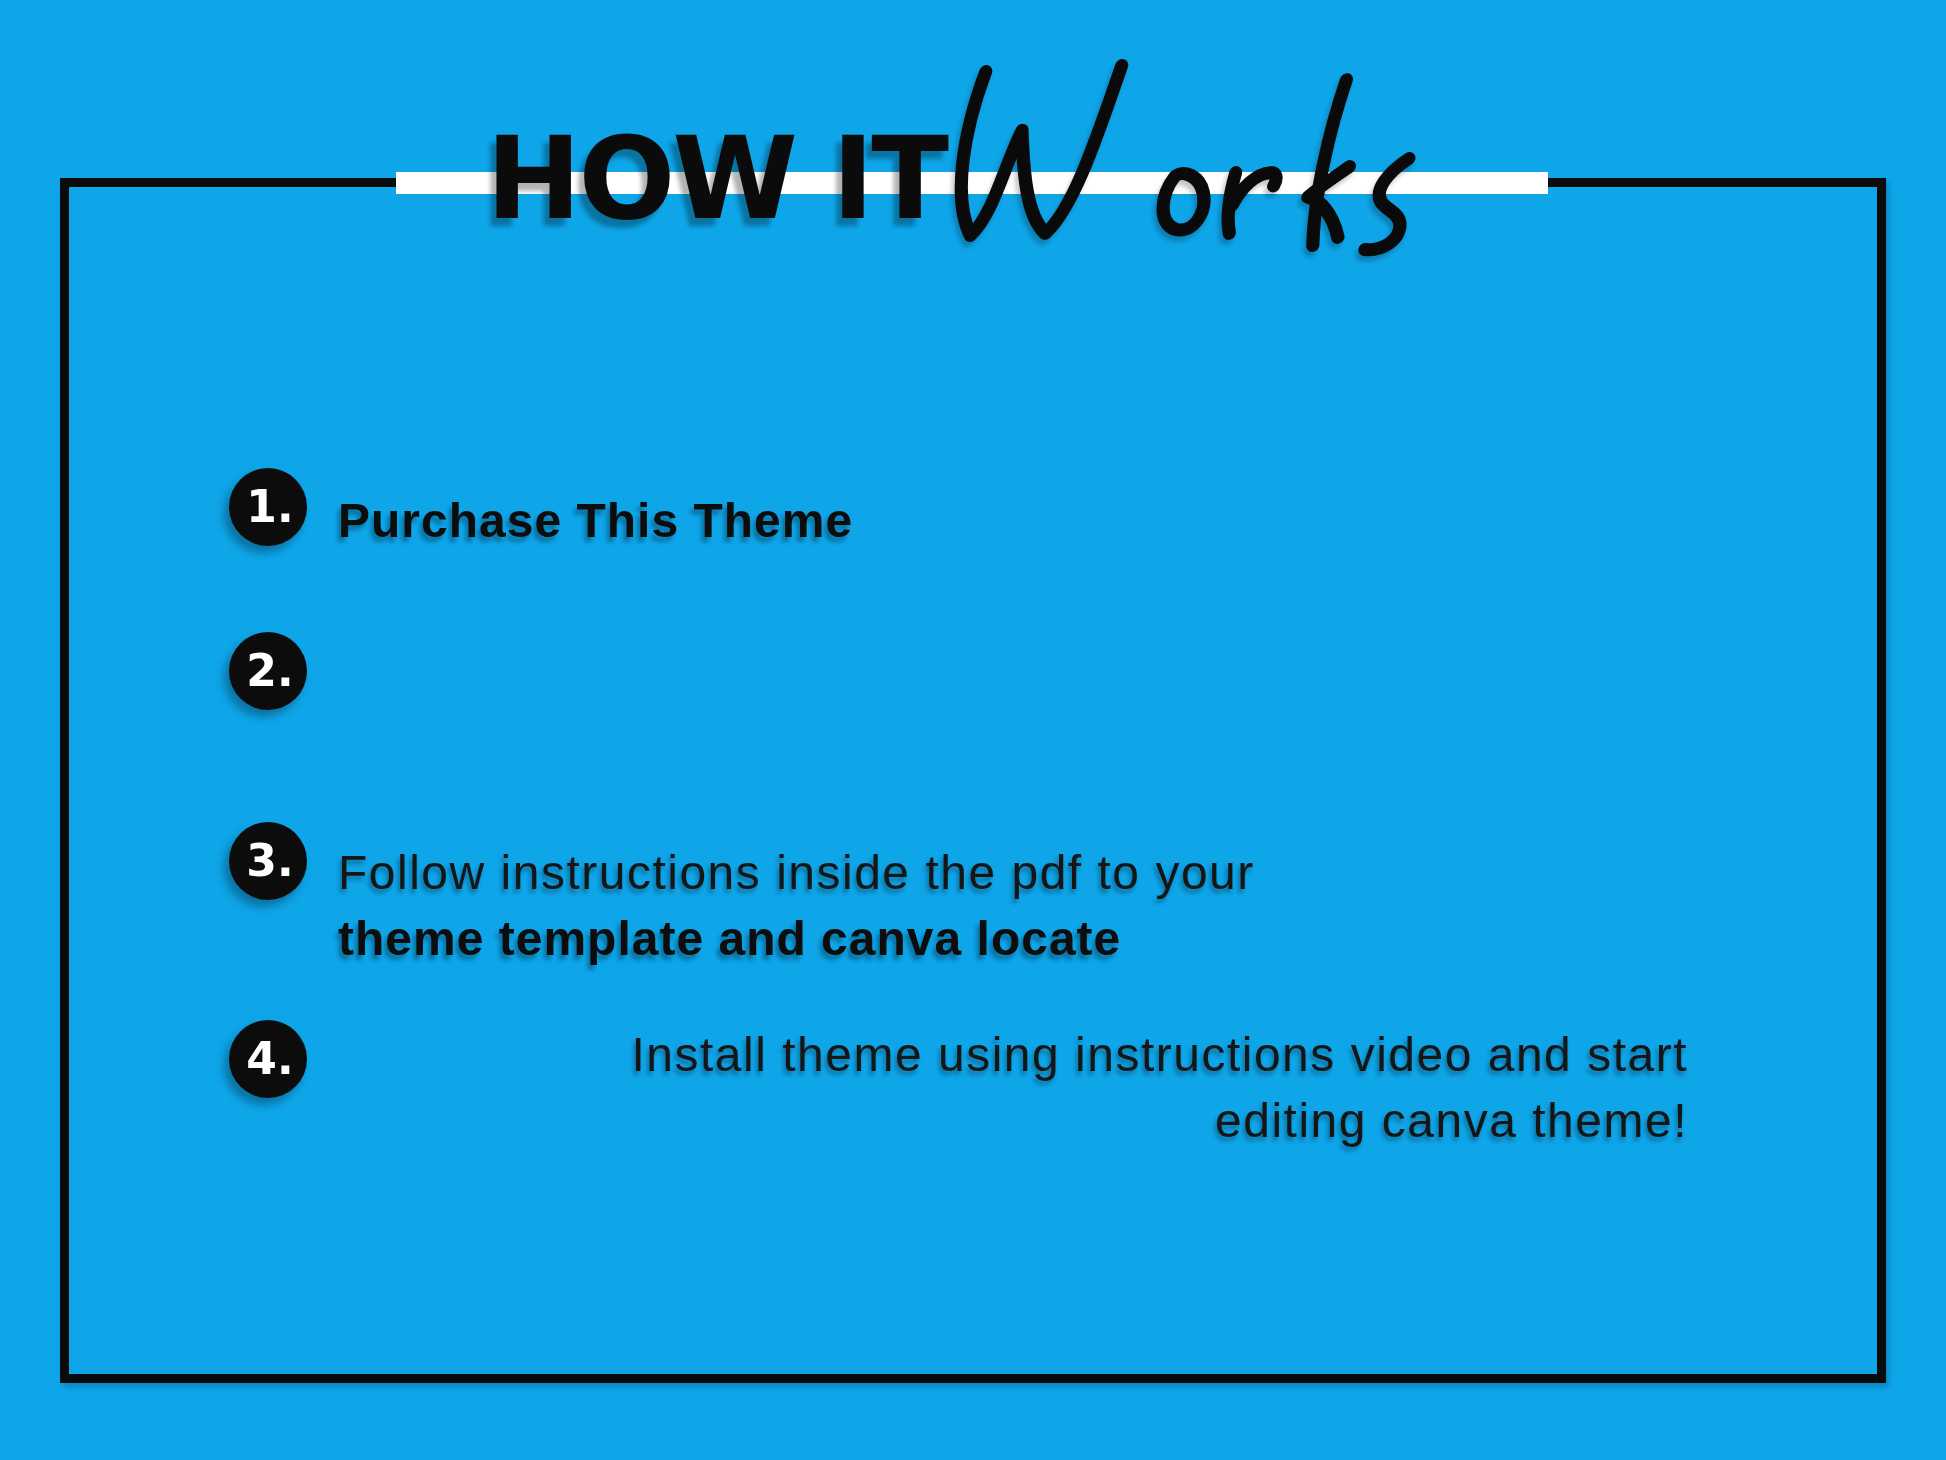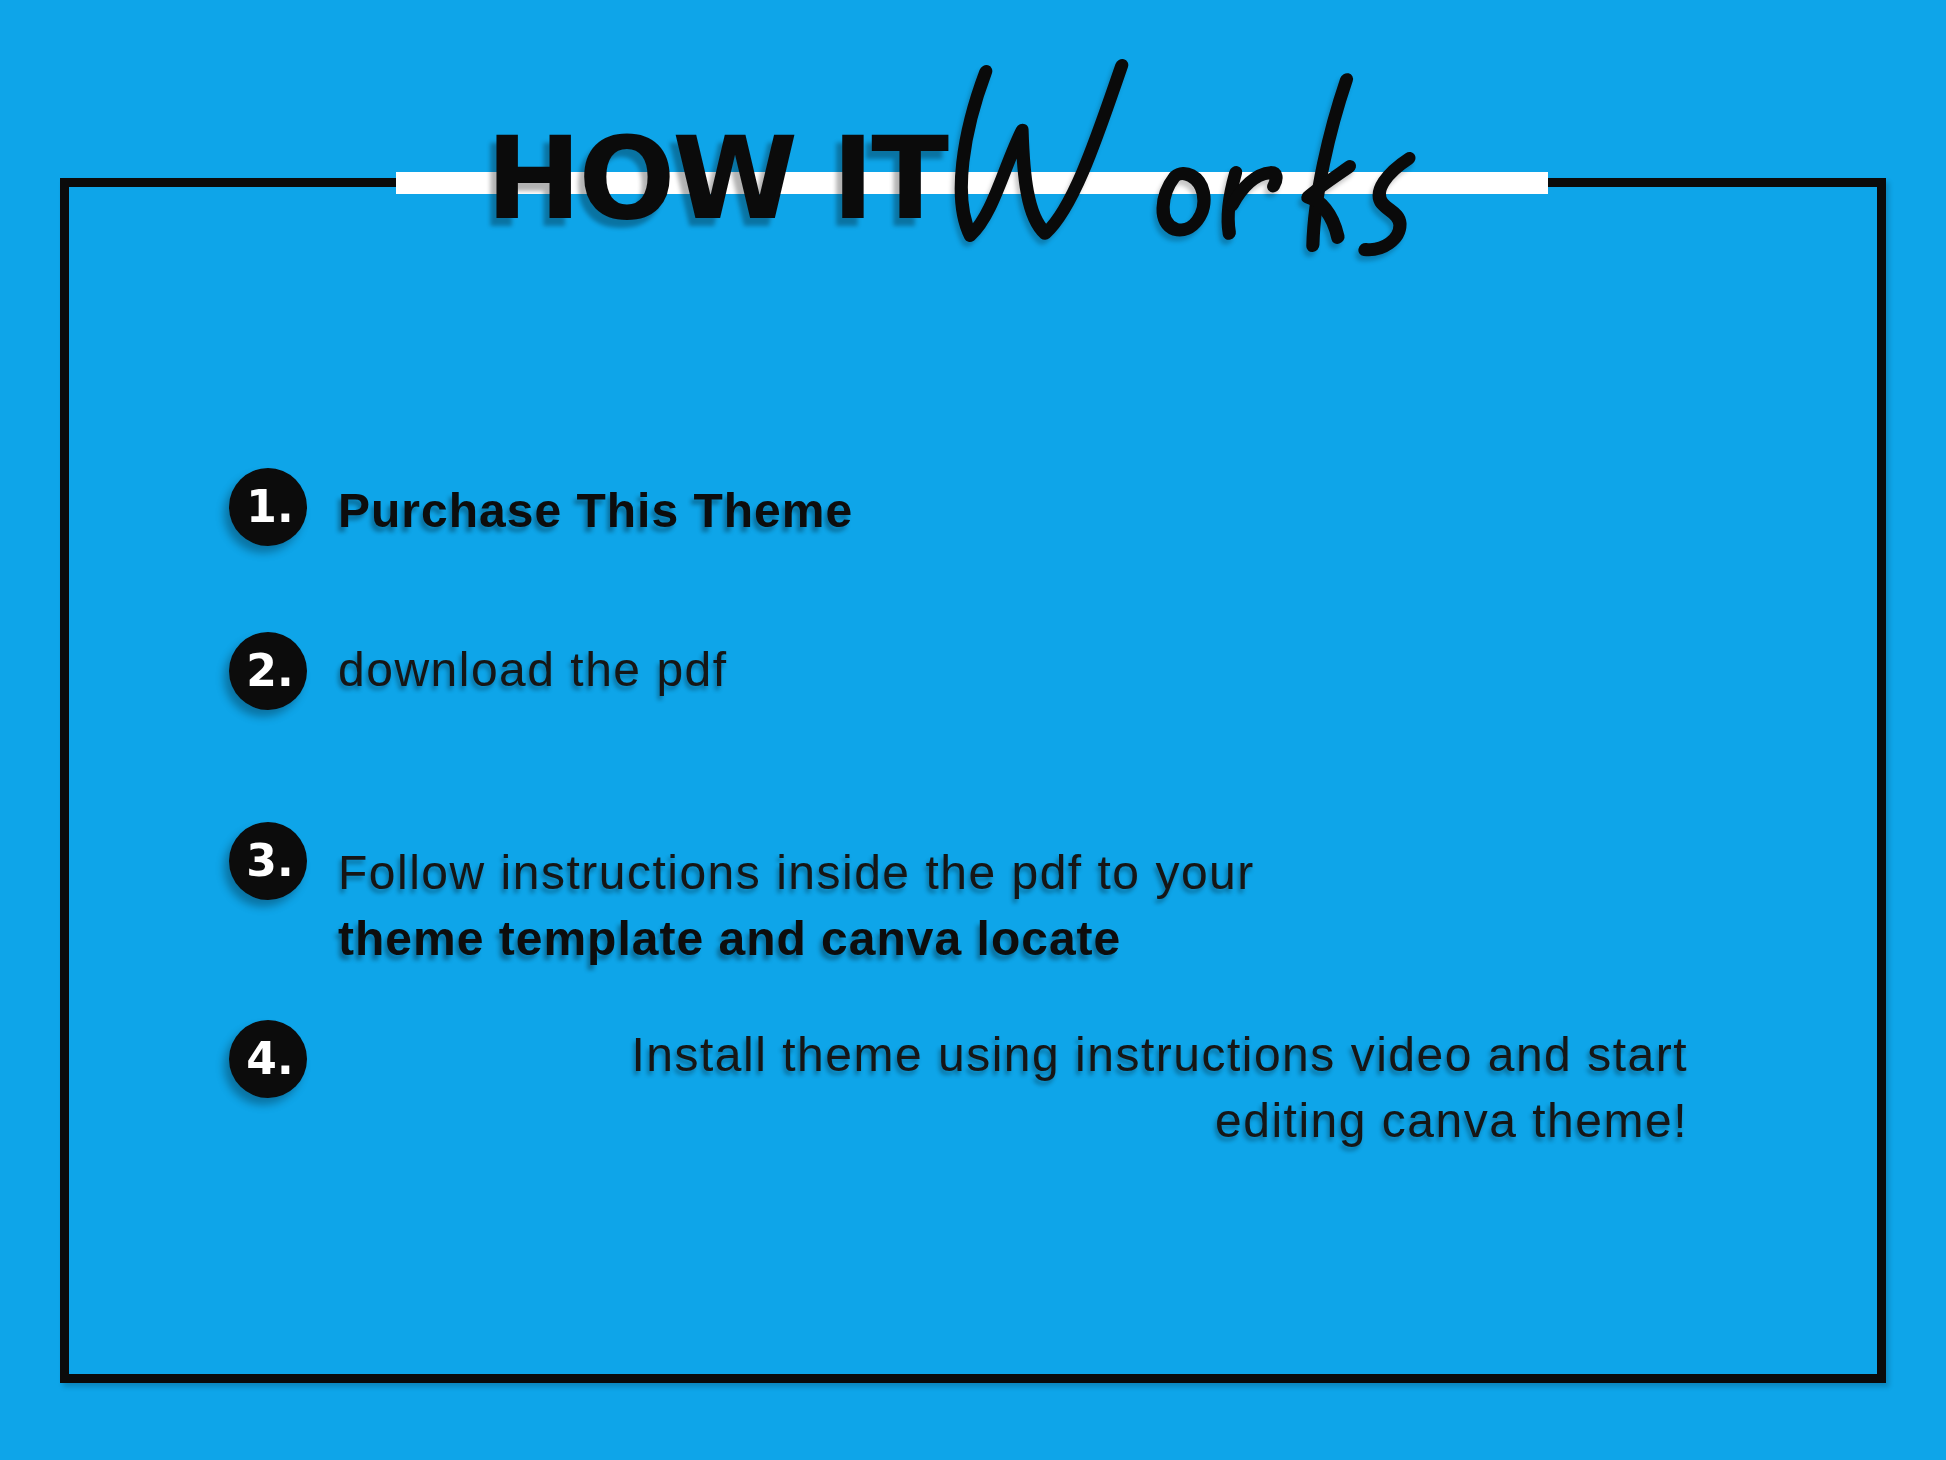--- a/index.html
+++ b/index.html
@@ -47,21 +47,21 @@
   }
   .step-text{position:absolute;left:109px;top:0;width:1350px;}
   .line{
     margin:0;font-size:48px;line-height:66px;letter-spacing:1.5px;color:#161616;
     text-shadow:-2px 4px 4px rgba(0,0,0,0.32);white-space:nowrap;
   }
   .line.bold{
     font-weight:bold;color:#0d0d0d;letter-spacing:1px;
     text-shadow:-3px 5px 4px rgba(0,0,0,0.32);
   }
-  .step-1{top:468px;} .step-1 .step-text{top:10px;}
+  .step-1{top:468px;} .step-1 .step-text{top:20px;}
   .step-2{top:632px;} .step-2 .step-text{top:5px;}
   .step-3{top:822px;} .step-3 .step-text{top:18px;}
   .step-4{top:1020px;} .step-4 .step-text{top:2px;text-align:right;}
 </style>
 </head>
 <body>
 
 <div class="canvas">
 
   <div class="frame"></div>
@@ -93,21 +93,20 @@
     <div class="step-text">
       <p class="line bold">Purchase This Theme</p>
     </div>
   </div>
 
   <div class="step step-2">
     <div class="badge">
       <span>2.</span>
     </div>
     <div class="step-text">
-      <p class="line">download the pdf</p>
     </div>
   </div>
 
   <div class="step step-3">
     <div class="badge">
       <span>3.</span>
     </div>
     <div class="step-text">
       <p class="line">Follow instructions inside the pdf to your</p>
       <p class="line bold">theme template and canva locate</p>

